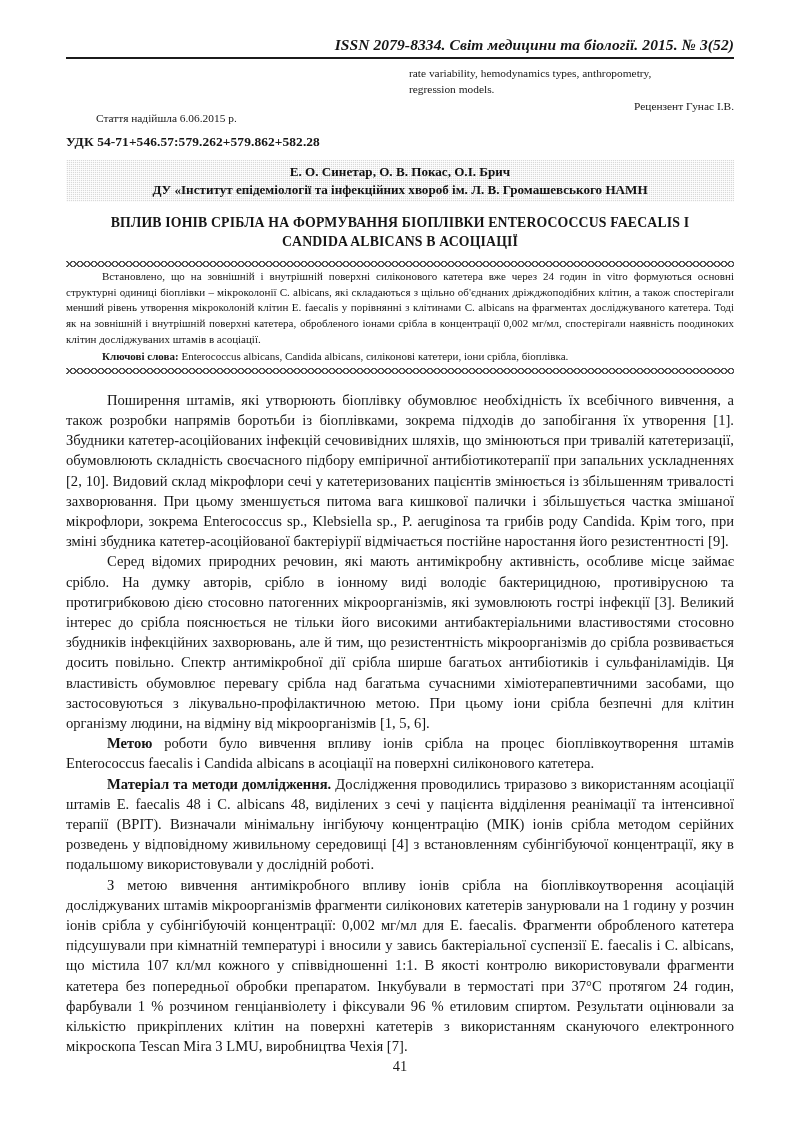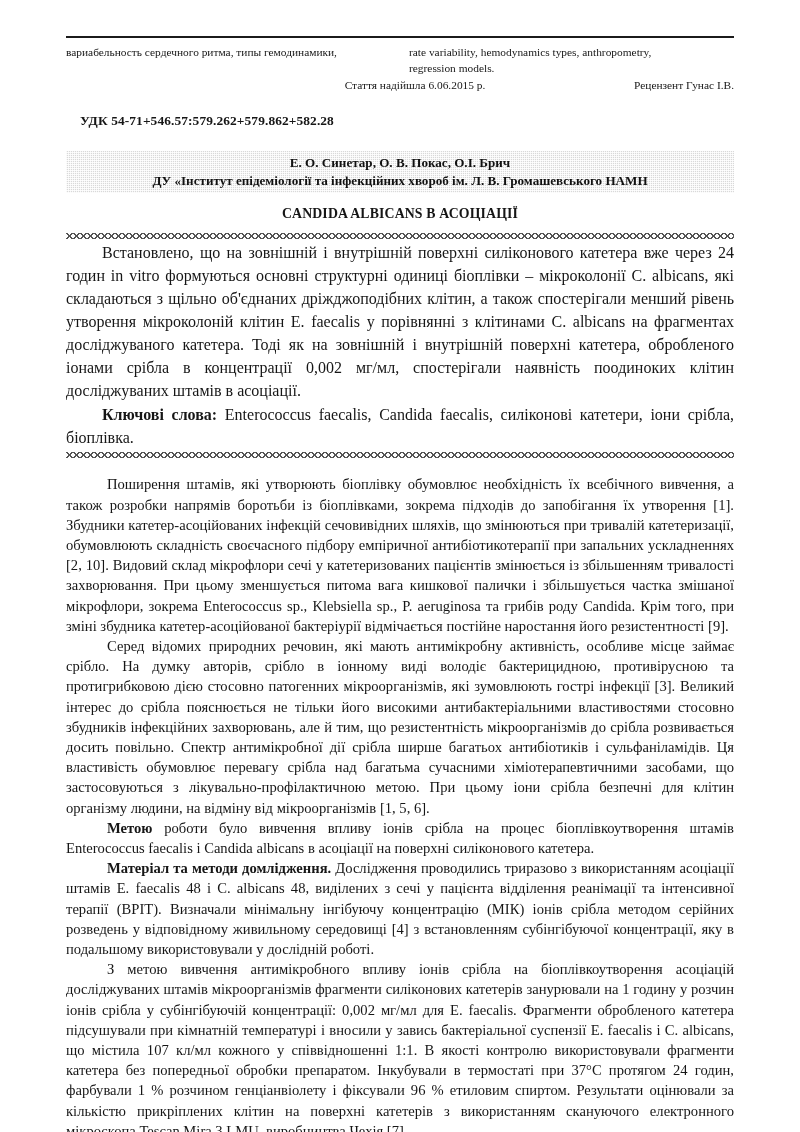--- a/index.html
+++ b/index.html
@@ -57,41 +57,41 @@
   .submit-row {
     display: flex;
     margin-top: 3px;
     font-size: 11.4px;
     position: relative;
     height: 16px;
   }
   .submit-center {
     position: absolute;
     left: 0; right: 0;
-    text-align: center;
+    text-align: left;
     padding-left: 30px;
+    margin-top: 12px;
   }
   .submit-right {
     position: absolute;
     right: 0;
     text-align: right;
   }
 
   
   .udk {
     margin-top: 18px;
-    margin-left: 14px;
     font-size: 13.4px;
     font-weight: bold;
     letter-spacing: .1px;
   }
 
   
   .author-box {
-    margin-top: 22px;
+    margin-top: 10px;
     padding: 3px 10px 4px 10px;
     text-align: center;
     font-weight: bold;
     font-size: 13.1px;
     line-height: 1.34;
     color: #111;
     background-color: #d9d9d9;
     background-image:
       repeating-linear-gradient(0deg,
         rgba(255,255,255,0.85) 0px,
@@ -123,21 +123,21 @@
     margin: 9px 0 2px 0;
     background-repeat: repeat-x;
     background-size: 7px 6px;
     background-image:
       linear-gradient(45deg, transparent 45%, #555 45%, #555 56%, transparent 56%),
       linear-gradient(-45deg, transparent 45%, #555 45%, #555 56%, transparent 56%);
   }
   .zigzag.bottom { margin: 3px 0 0 0; }
 
   .abstract {
-    font-size: 16px;
+    font-size: 11px;
     line-height: 1.44;
     text-align: justify;
     text-justify: inter-word;
   }
   .abstract p { margin: 0; text-indent: 36px; }
   .abstract .kw { margin-top: 1px; }
   .abstract .kw b { font-weight: bold; font-family: Liberation Serif, serif; }
 
   
   .body {
@@ -160,65 +160,67 @@
     top: 1058px;
     text-align: center;
     font-size: 14.4px;
   }
 </style>
 </head>
 <body>
 
 <div class="page">
 
+  <div class="runhead">ISSN 2079-8334. Світ медицини та біології. 2015. № 3(52)</div>
   <div class="runhead-rule"></div>
 
   <div class="kw-cols">
     <div>
-      <div>вариабельность сердечного ритма, типы гемодинамики,</div>
     </div>
     <div>
       <div>rate variability, hemodynamics types, anthropometry,</div>
       <div class="last-line">regression models.</div>
     </div>
   </div>
 
   <div class="submit-row">
     <div class="submit-center">Стаття надійшла 6.06.2015 р.</div>
     <div class="submit-right">Рецензент Гунас І.В.</div>
   </div>
 
   <div class="udk">УДК 54-71+546.57:579.262+579.862+582.28</div>
 
   <div class="author-box">
     <div>Е. О. Синетар, О. В. Покас, О.І. Брич</div>
     <div class="affil">ДУ «Інститут епідеміології та інфекційних хвороб ім. Л. В. Громашевського НАМН</div>
   </div>
 
   <div class="title">
+    <div>ВПЛИВ ІОНІВ СРІБЛА НА ФОРМУВАННЯ БІОПЛІВКИ ENTEROCOCCUS FAECALIS І</div>
     <div>CANDIDA ALBICANS В АСОЦІАЦІЇ</div>
   </div>
 
   <div class="zigzag"></div>
 
   <div class="abstract">
     <p>Встановлено, що на зовнішній і внутрішній поверхні силіконового катетера вже через 24 годин in vitro формуються основні структурні одиниці біоплівки – мікроколонії C. albicans, які складаються з щільно об'єднаних дріжджоподібних клітин, а також спостерігали менший рівень утворення мікроколоній клітин E. faecalis у порівнянні з клітинами C. albicans на фрагментах досліджуваного катетера. Тоді як на зовнішній і внутрішній поверхні катетера, обробленого іонами срібла в концентрації 0,002 мг/мл, спостерігали наявність поодиноких клітин досліджуваних штамів в асоціації.</p>
     <p class="kw">
-      <b>Ключові слова:</b><span> Enterococcus faecalis, Candida faecalis, силіконові катетери, іони срібла, біоплівка.</span>
+      <b>Ключові слова:</b><span> Enterococcus albicans, Candida albicans, силіконові катетери, іони срібла, біоплівка.</span>
     </p>
   </div>
 
   <div class="zigzag bottom"></div>
 
   <div class="body">
     <p>Поширення штамів, які утворюють біоплівку обумовлює необхідність їх всебічного вивчення, а також розробки напрямів боротьби із біоплівками, зокрема підходів до запобігання їх утворення [1]. Збудники катетер-асоційованих інфекцій сечовивідних шляхів, що змінюються при тривалій катетеризації, обумовлюють складність своєчасного підбору емпіричної антибіотикотерапії при запальних ускладненнях [2, 10]. Видовий склад мікрофлори сечі у катетеризованих пацієнтів змінюється із збільшенням тривалості захворювання. При цьому зменшується питома вага кишкової палички і збільшується частка змішаної мікрофлори, зокрема Enterococcus sp., Klebsiella sp., P. aeruginosa та грибів роду Candida. Крім того, при зміні збудника катетер-асоційованої бактеріурії відмічається постійне наростання його резистентності [9].</p>
     <p>Серед відомих природних речовин, які мають антимікробну активність, особливе місце займає срібло. На думку авторів, срібло в іонному виді володіє бактерицидною, противірусною та протигрибковою дією стосовно патогенних мікроорганізмів, які зумовлюють гострі інфекції [3]. Великий інтерес до срібла пояснюється не тільки його високими антибактеріальними властивостями стосовно збудників інфекційних захворювань, але й тим, що резистентність мікроорганізмів до срібла розвивається досить повільно. Спектр антимікробної дії срібла ширше багатьох антибіотиків і сульфаніламідів. Ця властивість обумовлює перевагу срібла над багатьма сучасними хіміотерапевтичними засобами, що застосовуються з лікувально-профілактичною метою. При цьому іони срібла безпечні для клітин організму людини, на відміну від мікроорганізмів [1, 5, 6].</p>
     <p>
       <b>Метою</b><span> роботи було вивчення впливу іонів срібла на процес біоплівкоутворення штамів Enterococcus faecalis і Candida albicans в асоціації на поверхні силіконового катетера.</span>
     </p>
     <p>
       <b>Матеріал та методи домлідження.</b><span> Дослідження проводились триразово з використанням асоціації штамів E. faecalis 48 і C. albicans 48, виділених з сечі у пацієнта відділення реанімації та інтенсивної терапії (ВРІТ). Визначали мінімальну інгібуючу концентрацію (МІК) іонів срібла методом серійних розведень у відповідному живильному середовищі [4] з встановленням субінгібуючої концентрації, яку в подальшому використовували у дослідній роботі.</span>
     </p>
     <p>З метою вивчення антимікробного впливу іонів срібла на біоплівкоутворення асоціацій досліджуваних штамів мікроорганізмів фрагменти силіконових катетерів занурювали на 1 годину у розчин іонів срібла у субінгібуючій концентрації: 0,002 мг/мл для E. faecalis. Фрагменти обробленого катетера підсушували при кімнатній температурі і вносили у завись бактеріальної суспензії E. faecalis і C. albicans, що містила 107 кл/мл кожного у співвідношенні 1:1. В якості контролю використовували фрагменти катетера без попередньої обробки препаратом. Інкубували в термостаті при 37°С протягом 24 годин, фарбували 1 % розчином генціанвіолету і фіксували 96 % етиловим спиртом. Результати оцінювали за кількістю прикріплених клітин на поверхні катетерів з використанням скануючого електронного мікроскопа Tescan Mira 3 LMU, виробництва Чехія [7].</p>
   </div>
 
+  <div class="folio">41</div>
 
 </div>
 
 </body></html>

